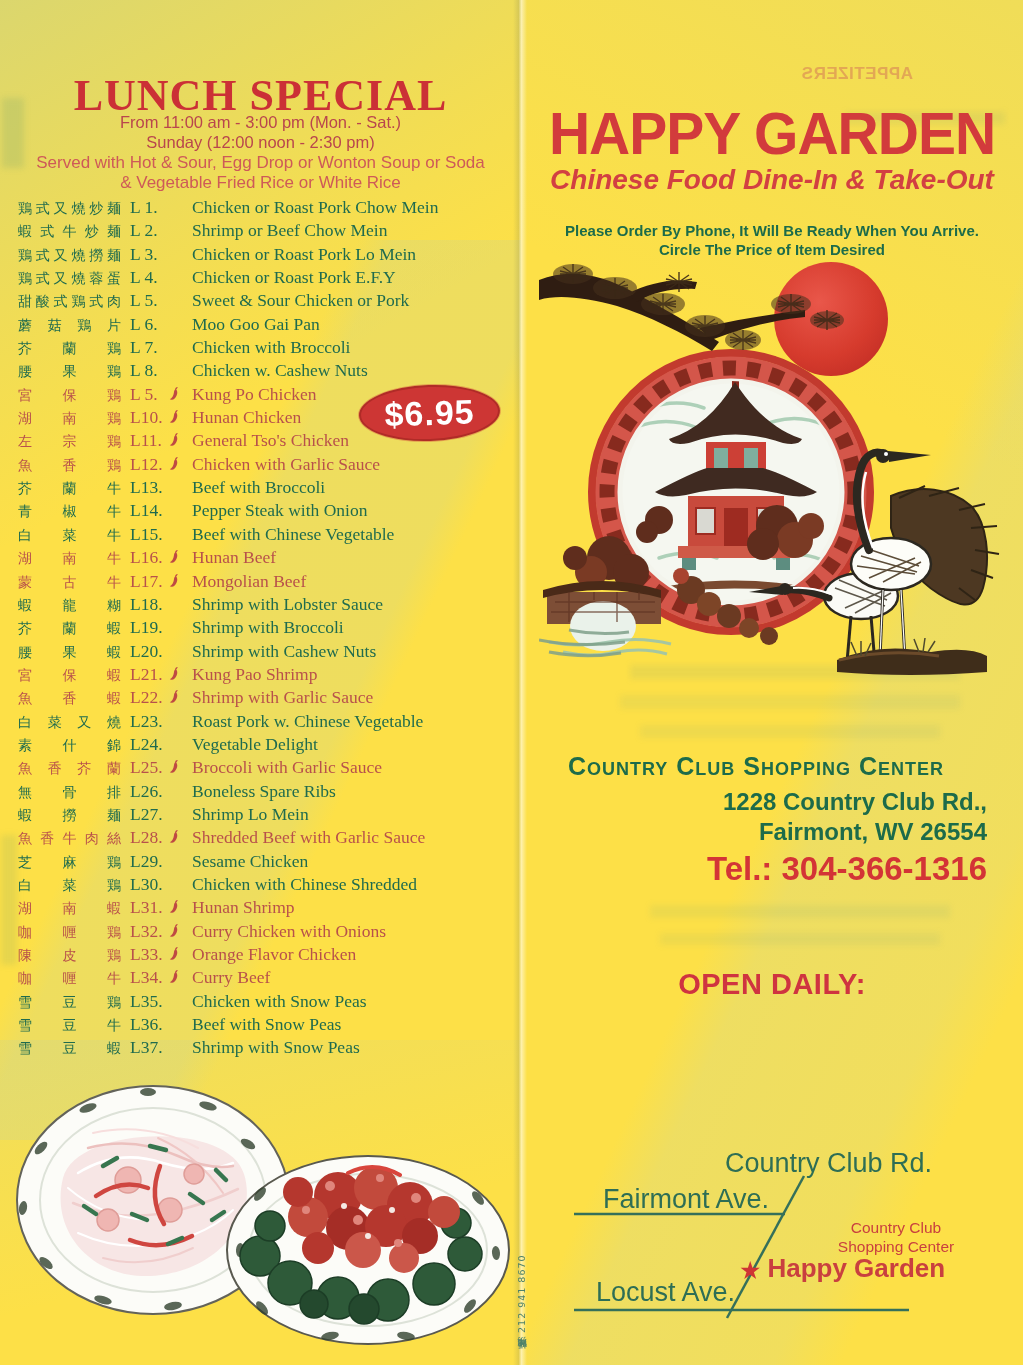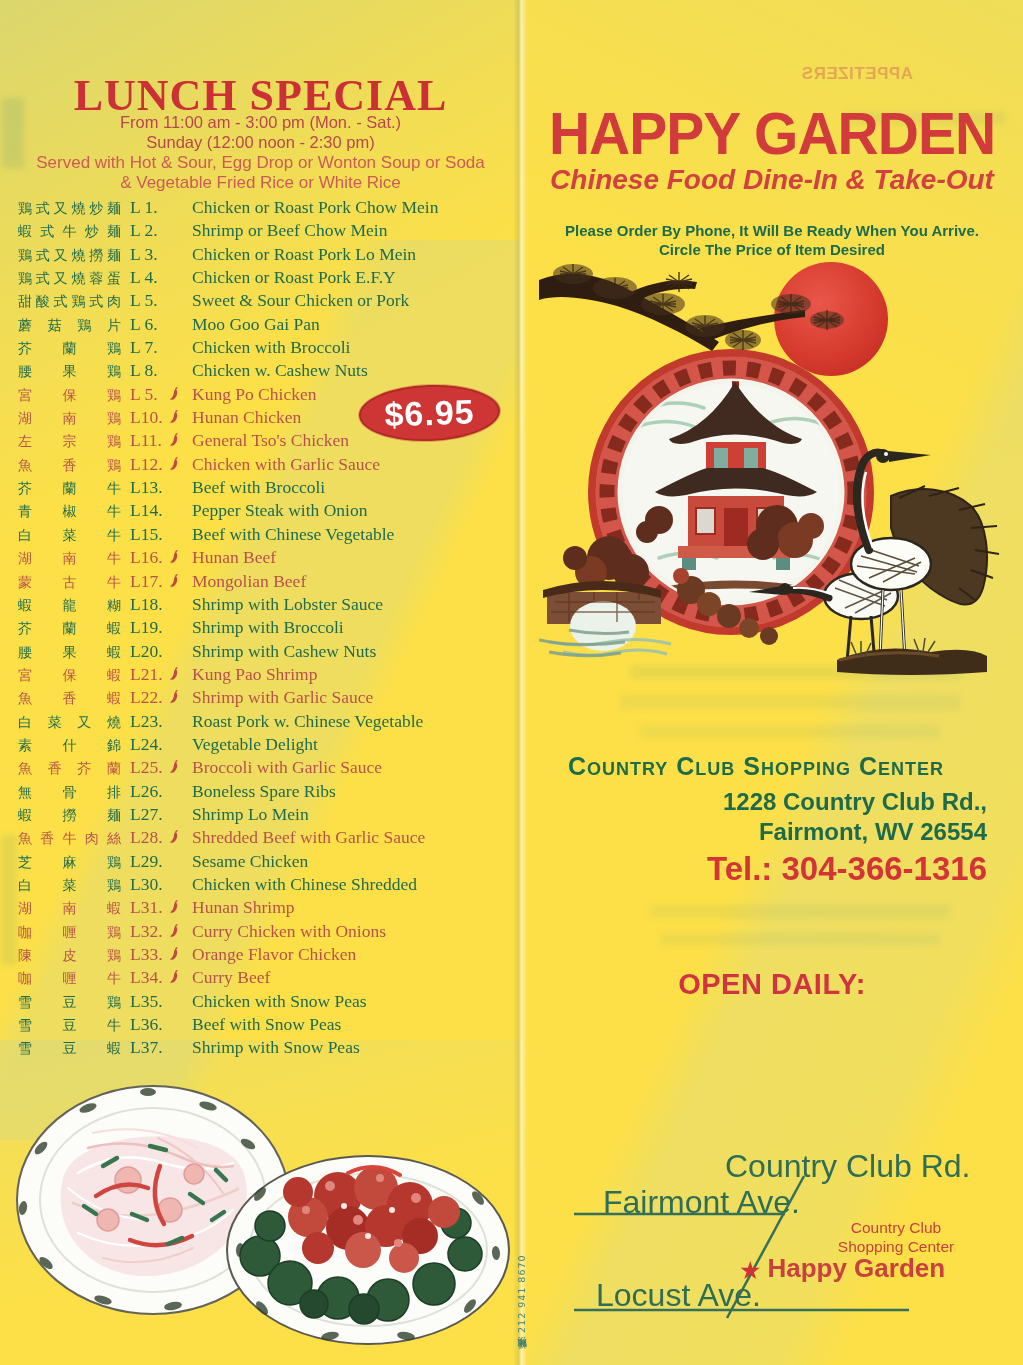--- a/index.html
+++ b/index.html
@@ -64,21 +64,21 @@
   .addr-r{position:absolute;left:0;width:466px;text-align:right;font-weight:bold;color:#1d6b4a;}
   .addr2{top:788px;font-size:24px;}
   .addr3{top:818px;font-size:24px;}
   .phone{position:absolute;left:0;top:850px;width:466px;text-align:right;
     font-weight:bold;font-size:33px;color:#d33436;}
   .od-head{position:absolute;left:0;top:968px;width:502px;text-align:center;
     font-weight:bold;font-size:29px;letter-spacing:.5px;color:#cf3440;}
   .od-lines{position:absolute;left:0;top:1004px;width:502px;text-align:center;
     font-weight:bold;font-size:19.5px;line-height:23.5px;color:#17694c;}
   .map{position:absolute;left:0;top:1140px;width:502px;height:215px;}
-  .map-label{position:absolute;color:#2e6e55;font-size:32px;}
+  .map-label{position:absolute;color:#2e6e55;font-size:27px;}
   .ml-top{left:204px;top:8px;}
   .ml-fair{left:82px;top:44px;}
   .ml-loc{left:75px;top:137px;}
   .map-red{position:absolute;left:300px;top:78px;width:150px;text-align:center;
     color:#c9403f;font-size:15.5px;line-height:19px;}
   .map-marker{position:absolute;left:218px;top:113px;white-space:nowrap;}
   .map-marker .star{color:#cf3434;font-size:25px;vertical-align:-2px;}
   .map-marker .mk{color:#c9403f;font-weight:bold;font-size:26px;padding-left:6px;}
   .spine{position:absolute;left:516px;top:1182px;height:175px;width:13px;
     writing-mode:vertical-rl;transform:rotate(180deg);

